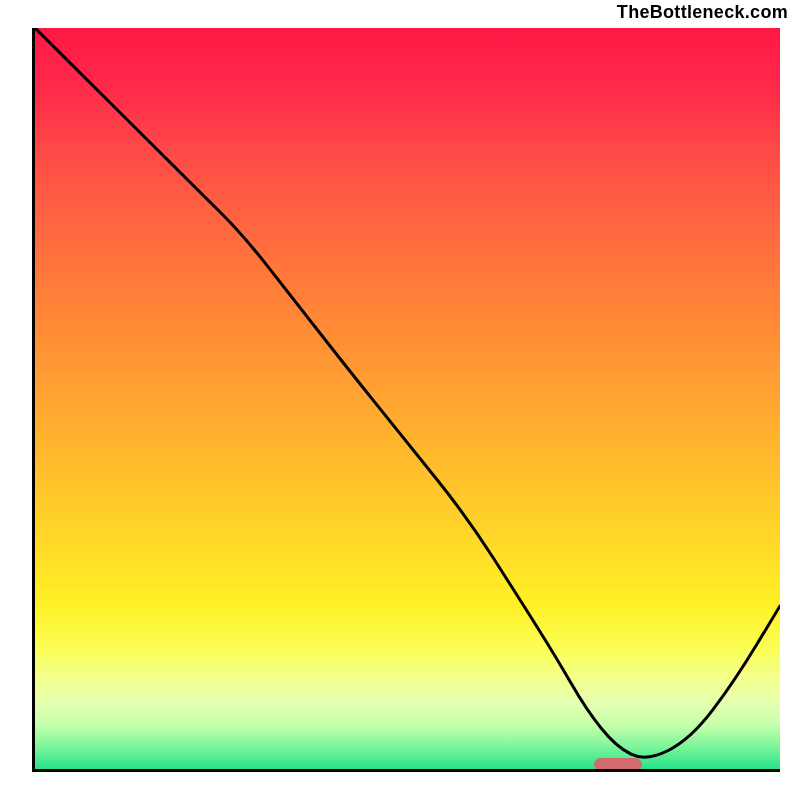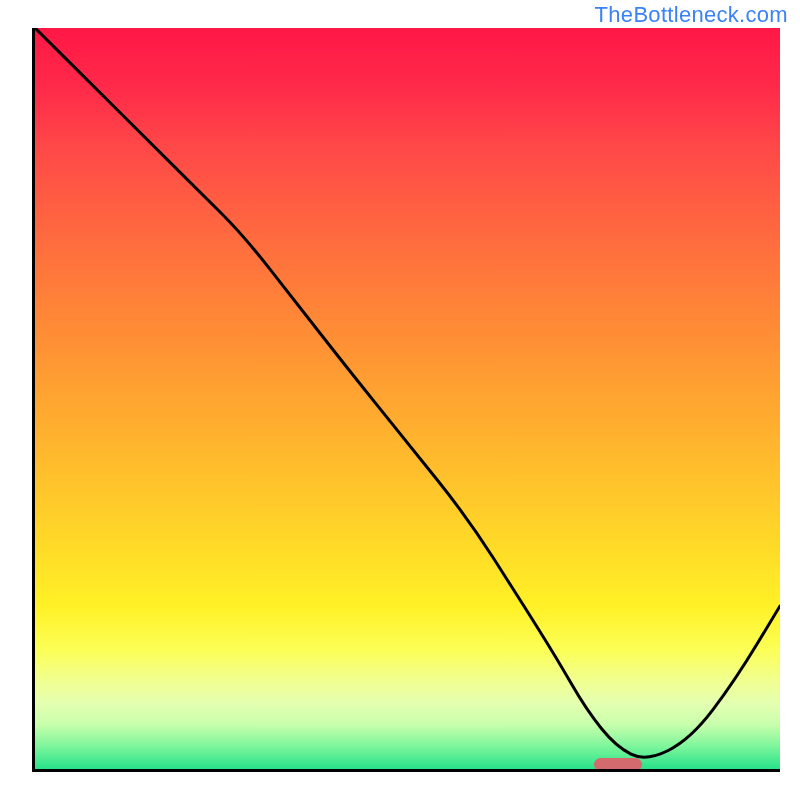--- a/index.html
+++ b/index.html
@@ -1,19 +1,19 @@
 <!DOCTYPE html>
 <html><head>
 <meta charset="utf-8">
 <style>
   html,body{margin:0;padding:0;width:800px;height:800px;background:#fff;
             font-family:Arial,Helvetica,sans-serif;}
   .wrap{position:relative;width:800px;height:800px;}
-  .watermark{position:absolute;top:2px;right:12px;font-size:22px;
-             font-weight:400;color:#3b82f6;letter-spacing:.3px;}
+  .watermark{position:absolute;top:2px;right:12px;font-size:18px;
+             font-weight:700;color:#000000;letter-spacing:.3px;}
   .frame{position:absolute;left:32px;top:28px;width:748px;height:744px;
          border-left:3px solid #000;border-bottom:3px solid #000;
          box-sizing:border-box;overflow:hidden;}
   .gradient{position:absolute;inset:0;
     background:linear-gradient(to bottom,
       #ff1846 0%, #ff2a4a 8%, #ff4848 16%, #ff6a3f 28%,
       #ff8a36 40%, #ffb22e 55%, #ffd528 68%, #fff126 78%,
       #fbff57 84%, #f1ff8f 88%, #e5ffb0 91%, #c8ffac 94%,
       #7cf59b 97%, #27e28a 100%);}
   .marker{position:absolute;width:48px;height:13px;border-radius:7px;

